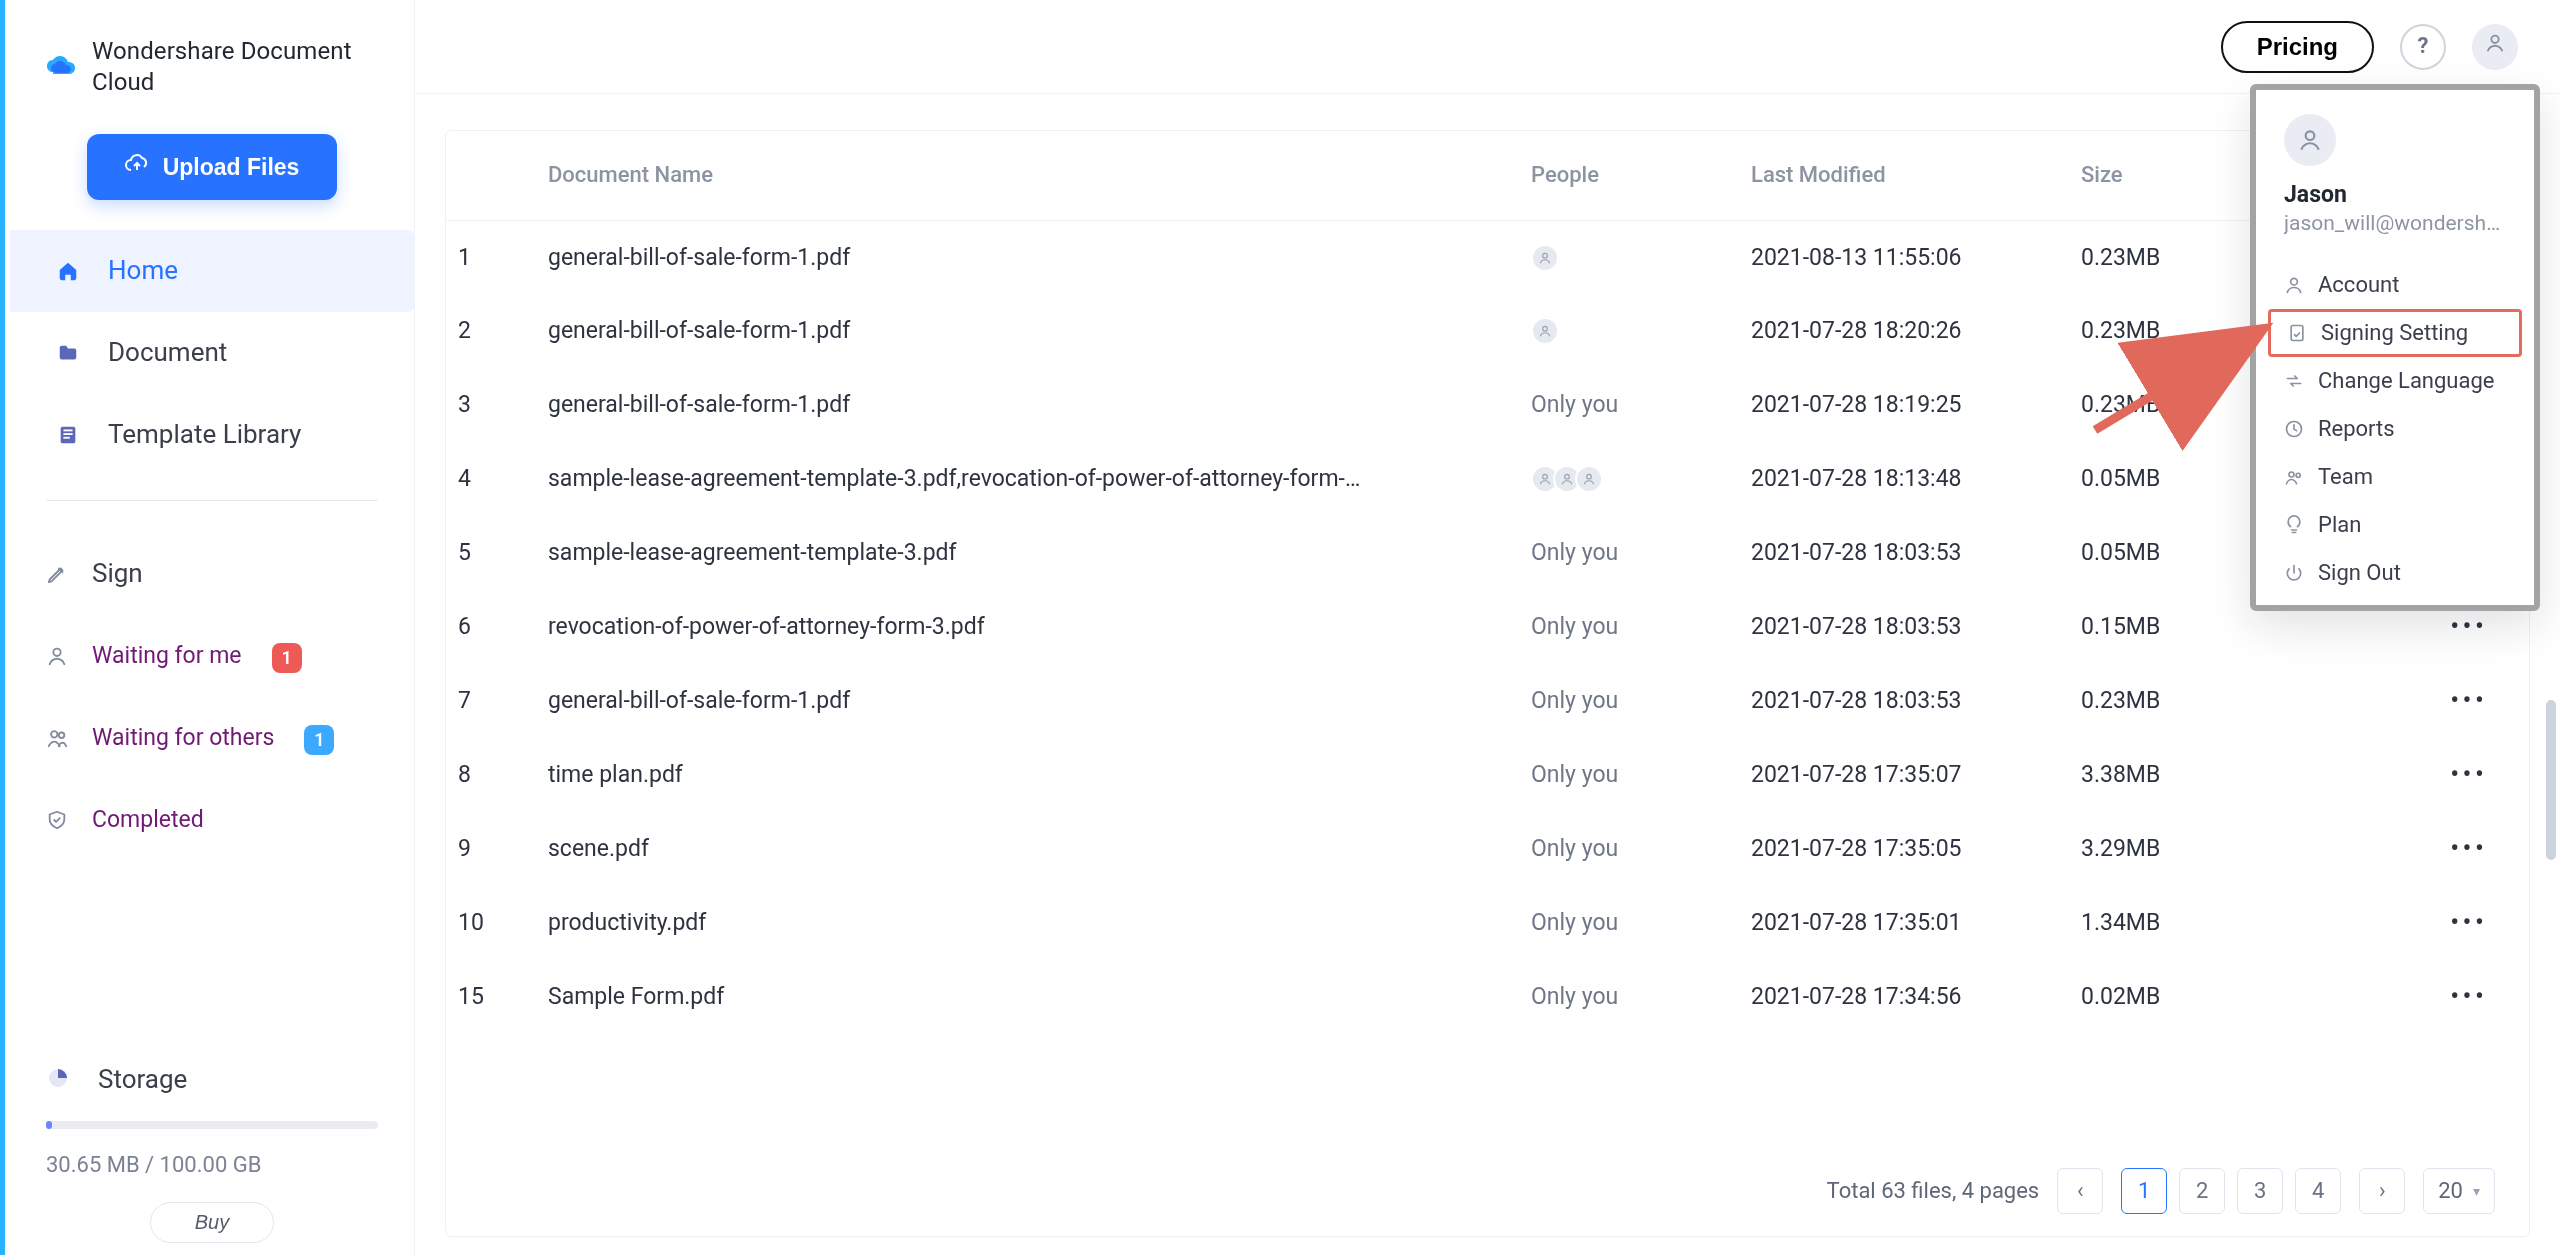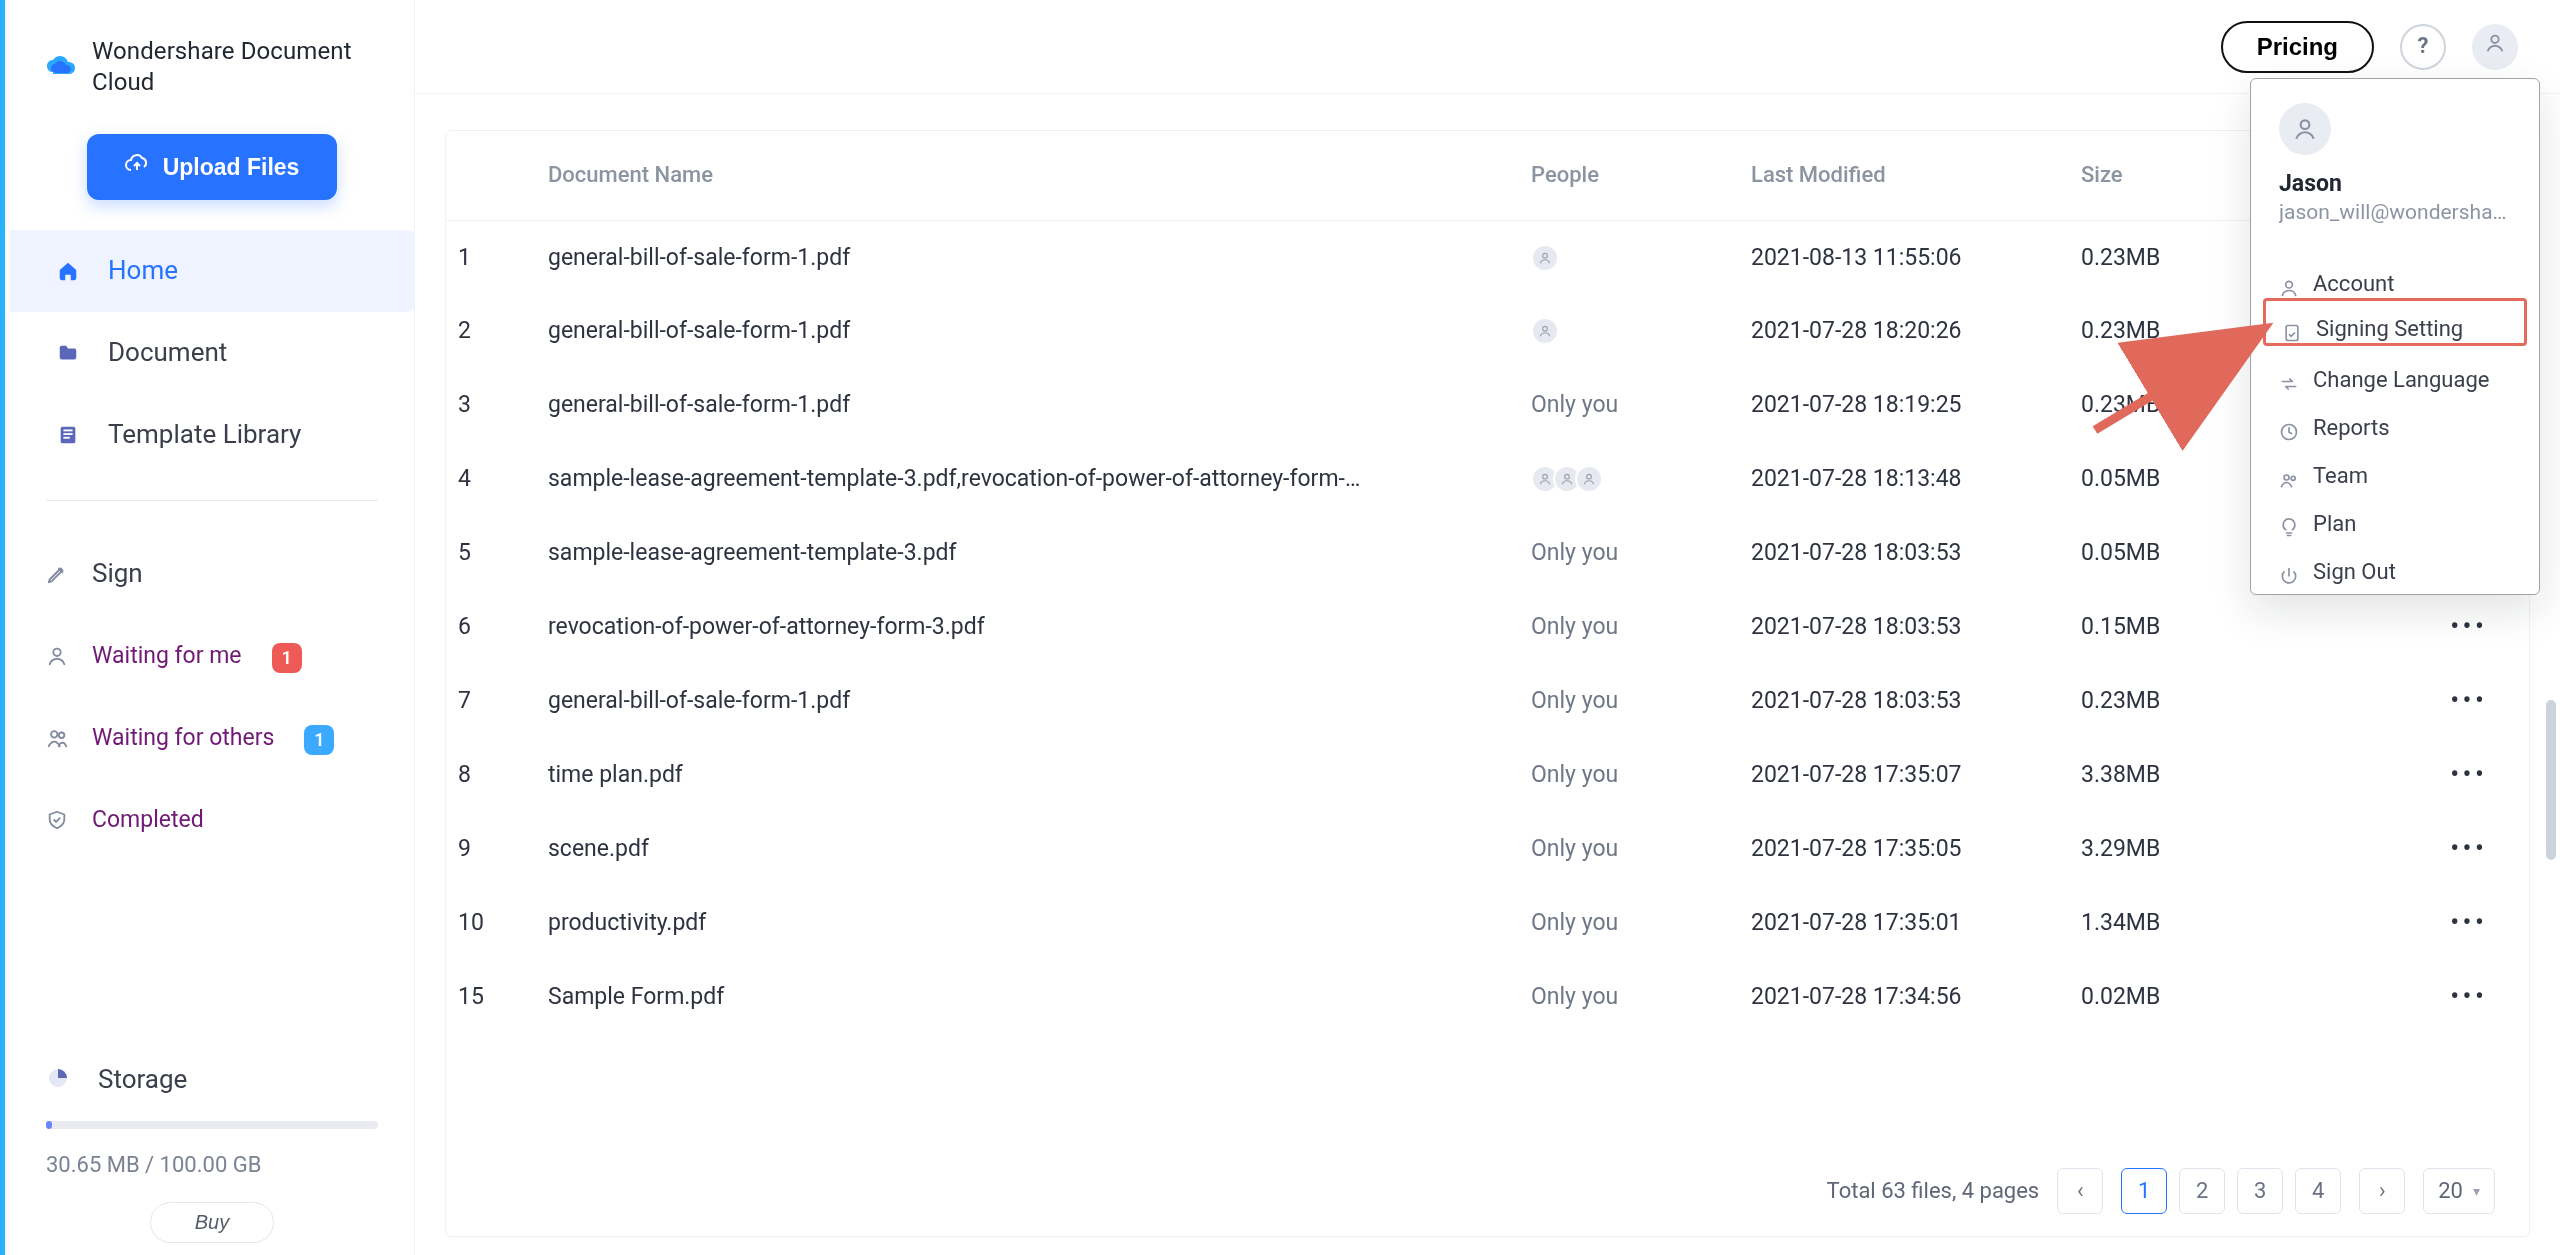--- a/index.html
+++ b/index.html
@@ -115,30 +115,30 @@
     color:#5f6676;font-size:22px;
   }
   .pg-btn{
     width:46px;height:46px;border:1px solid #e1e4ec;border-radius:6px;background:#fff;display:flex;align-items:center;justify-content:center;cursor:pointer;color:#6b7282;
   }
   .pg-btn.active{border-color:var(--blue);color:var(--blue)}
   .pg-select{height:46px;border:1px solid #e1e4ec;border-radius:6px;padding:0 14px;display:flex;align-items:center;gap:10px;cursor:pointer}
 
   
   .user-menu{
-    position:absolute;top:78px;right:20px;width:290px;background:#fff;border:1px solid #a3a3a3;border-radius:6px;
+    position:absolute;top:84px;right:20px;width:290px;background:#fff;border:6px solid #a3a3a3;border-radius:6px;
     box-shadow:0 16px 42px rgba(15,23,42,.12);padding:22px 0 8px;z-index:50;
   }
   .user-head{padding:2px 28px 16px}
   .user-av{width:52px;height:52px;border-radius:50%;background:#e9ecf2;display:flex;align-items:center;justify-content:center;color:#8a91a2}
   .user-name{font-weight:700;margin-top:14px;font-size:23px}
   .user-email{color:#8d94a3;font-size:21px;white-space:nowrap;overflow:hidden;text-overflow:ellipsis}
   .menu-list{padding-top:8px}
   .menu-item{
-    display:flex;align-items:flex-end;gap:14px;height:48px;padding:0 28px;font-size:22px;color:#3a3f4b;cursor:pointer;
+    display:flex;align-items:center;gap:14px;height:48px;padding:0 28px;font-size:22px;color:#3a3f4b;cursor:pointer;
   }
   .menu-item .icon{width:20px;height:20px;color:#8a91a2;display:flex;align-items:center;justify-content:center}
   .menu-item.highlight{border:3px solid #e46a5e;border-radius:4px;margin:0 12px;padding:0 16px}
 
   
   .annotation-arrow{position:absolute;z-index:60;pointer-events:none}
 
   
   .scroll-hint{position:absolute;right:4px;top:606px;height:160px;width:10px;border-radius:6px;background:#cdd3dd}
 

